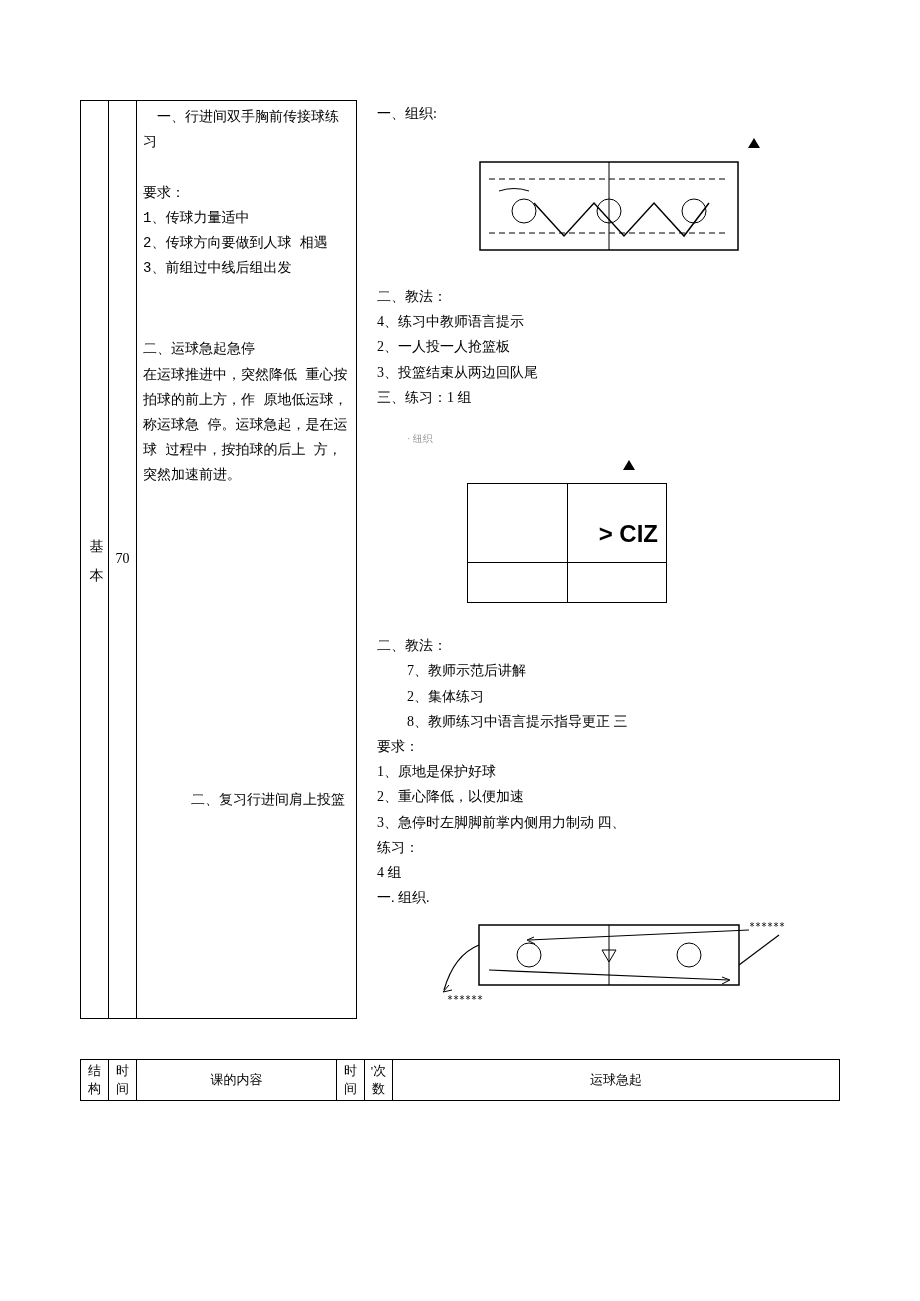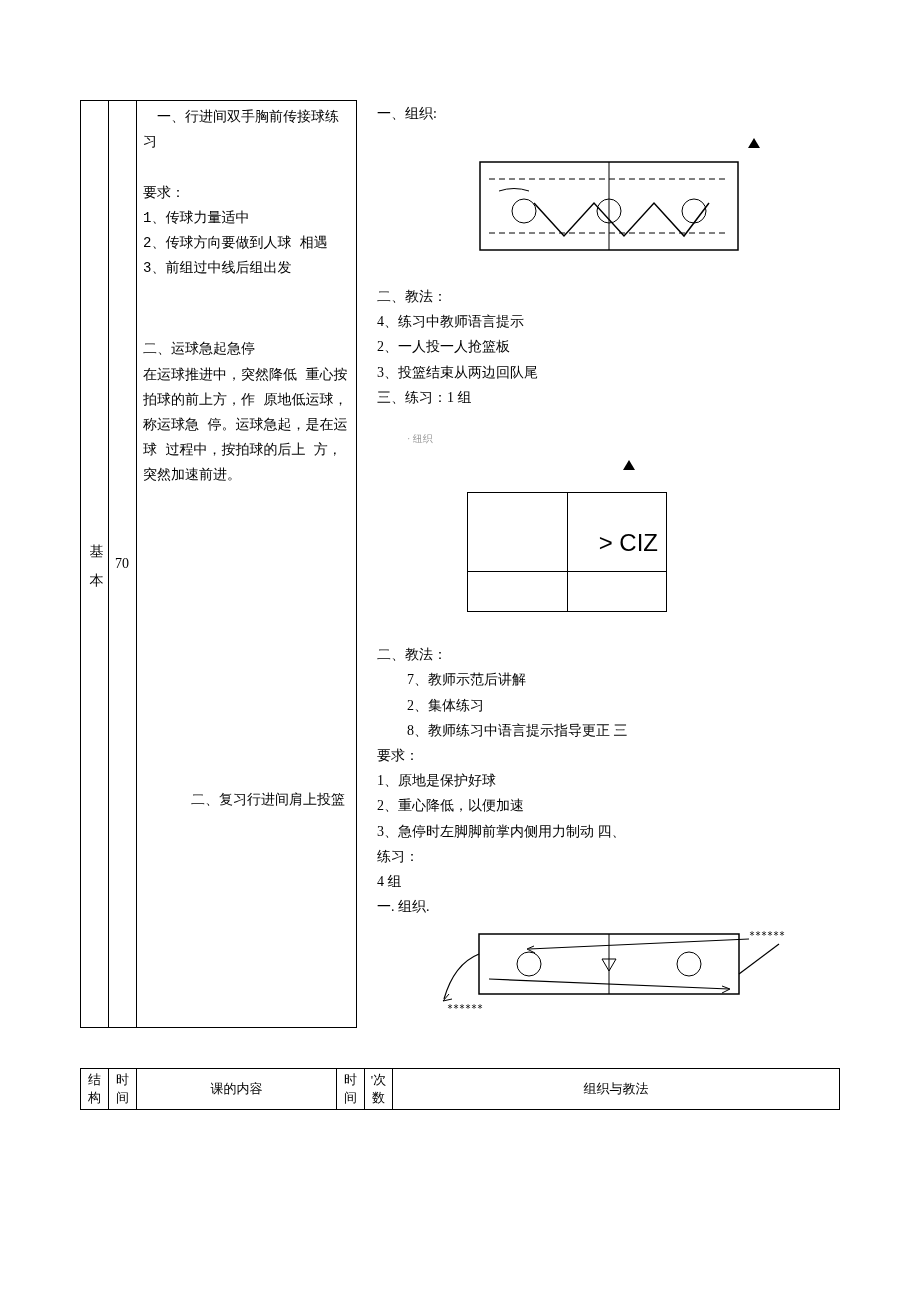--- a/index.html
+++ b/index.html
@@ -14,40 +14,41 @@
       width: 100%;
       border-collapse: collapse;
       table-layout: fixed;
     }
     .main-table td {
       border: 1px solid #000;
       vertical-align: top;
       padding: 4px 6px;
     }
     .col-struct { width: 28px; text-align: center; vertical-align: middle !important; }
-    .col-time { width: 28px; text-align: left; vertical-align: middle !important; }
+    .col-time { width: 28px; text-align: center; vertical-align: middle !important; }
     .col-content { width: 220px; }
     .col-right { border: none !important; padding: 0 0 0 20px !important; }
     .vertical-text {
       writing-mode: vertical-rl;
       text-orientation: upright;
       letter-spacing: 30px;
       display: inline-block;
     }
     .content-cell { line-height: 1.8; }
     .content-block { margin-bottom: 25px; font-family: Liberation Mono, monospace; }
     .content-block.spacer-top { margin-top: 56px; }
     .content-block.spacer-large { margin-top: 300px; margin-left: 48px; }
     .right-col { line-height: 1.8; }
     .right-col .indent { padding-left: 30px; }
     .diagram-container { text-align: center; margin: 10px 40px 15px; }
     .diagram-box {
       border: 1.5px solid #000;
-      margin: 9px auto;
+      margin: 0 auto;
       position: relative;
+      font-weight: bold;
     }
     .diag1 { width: 260px; height: 90px; }
     .diag2 { width: 200px; height: 120px; margin-left: 50px; }
     .triangle {
       display: inline-block;
       width: 0; height: 0;
       border-left: 6px solid transparent;
       border-right: 6px solid transparent;
       border-bottom: 10px solid #000;
       margin-bottom: 5px;
@@ -178,16 +179,16 @@
     <td class="h2-c2">
           <div>时<br>间</div>
         </td>
     <td class="h2-c3">课的内容</td>
     <td class="h2-c4">
           <div>时<br>间</div>
         </td>
     <td class="h2-c5">
           <div>'次<br>数</div>
         </td>
-    <td>组织与教法</td>
+    <td>运球急起</td>
   </tr>
 </tbody>
   </table>
 
 </body></html>

